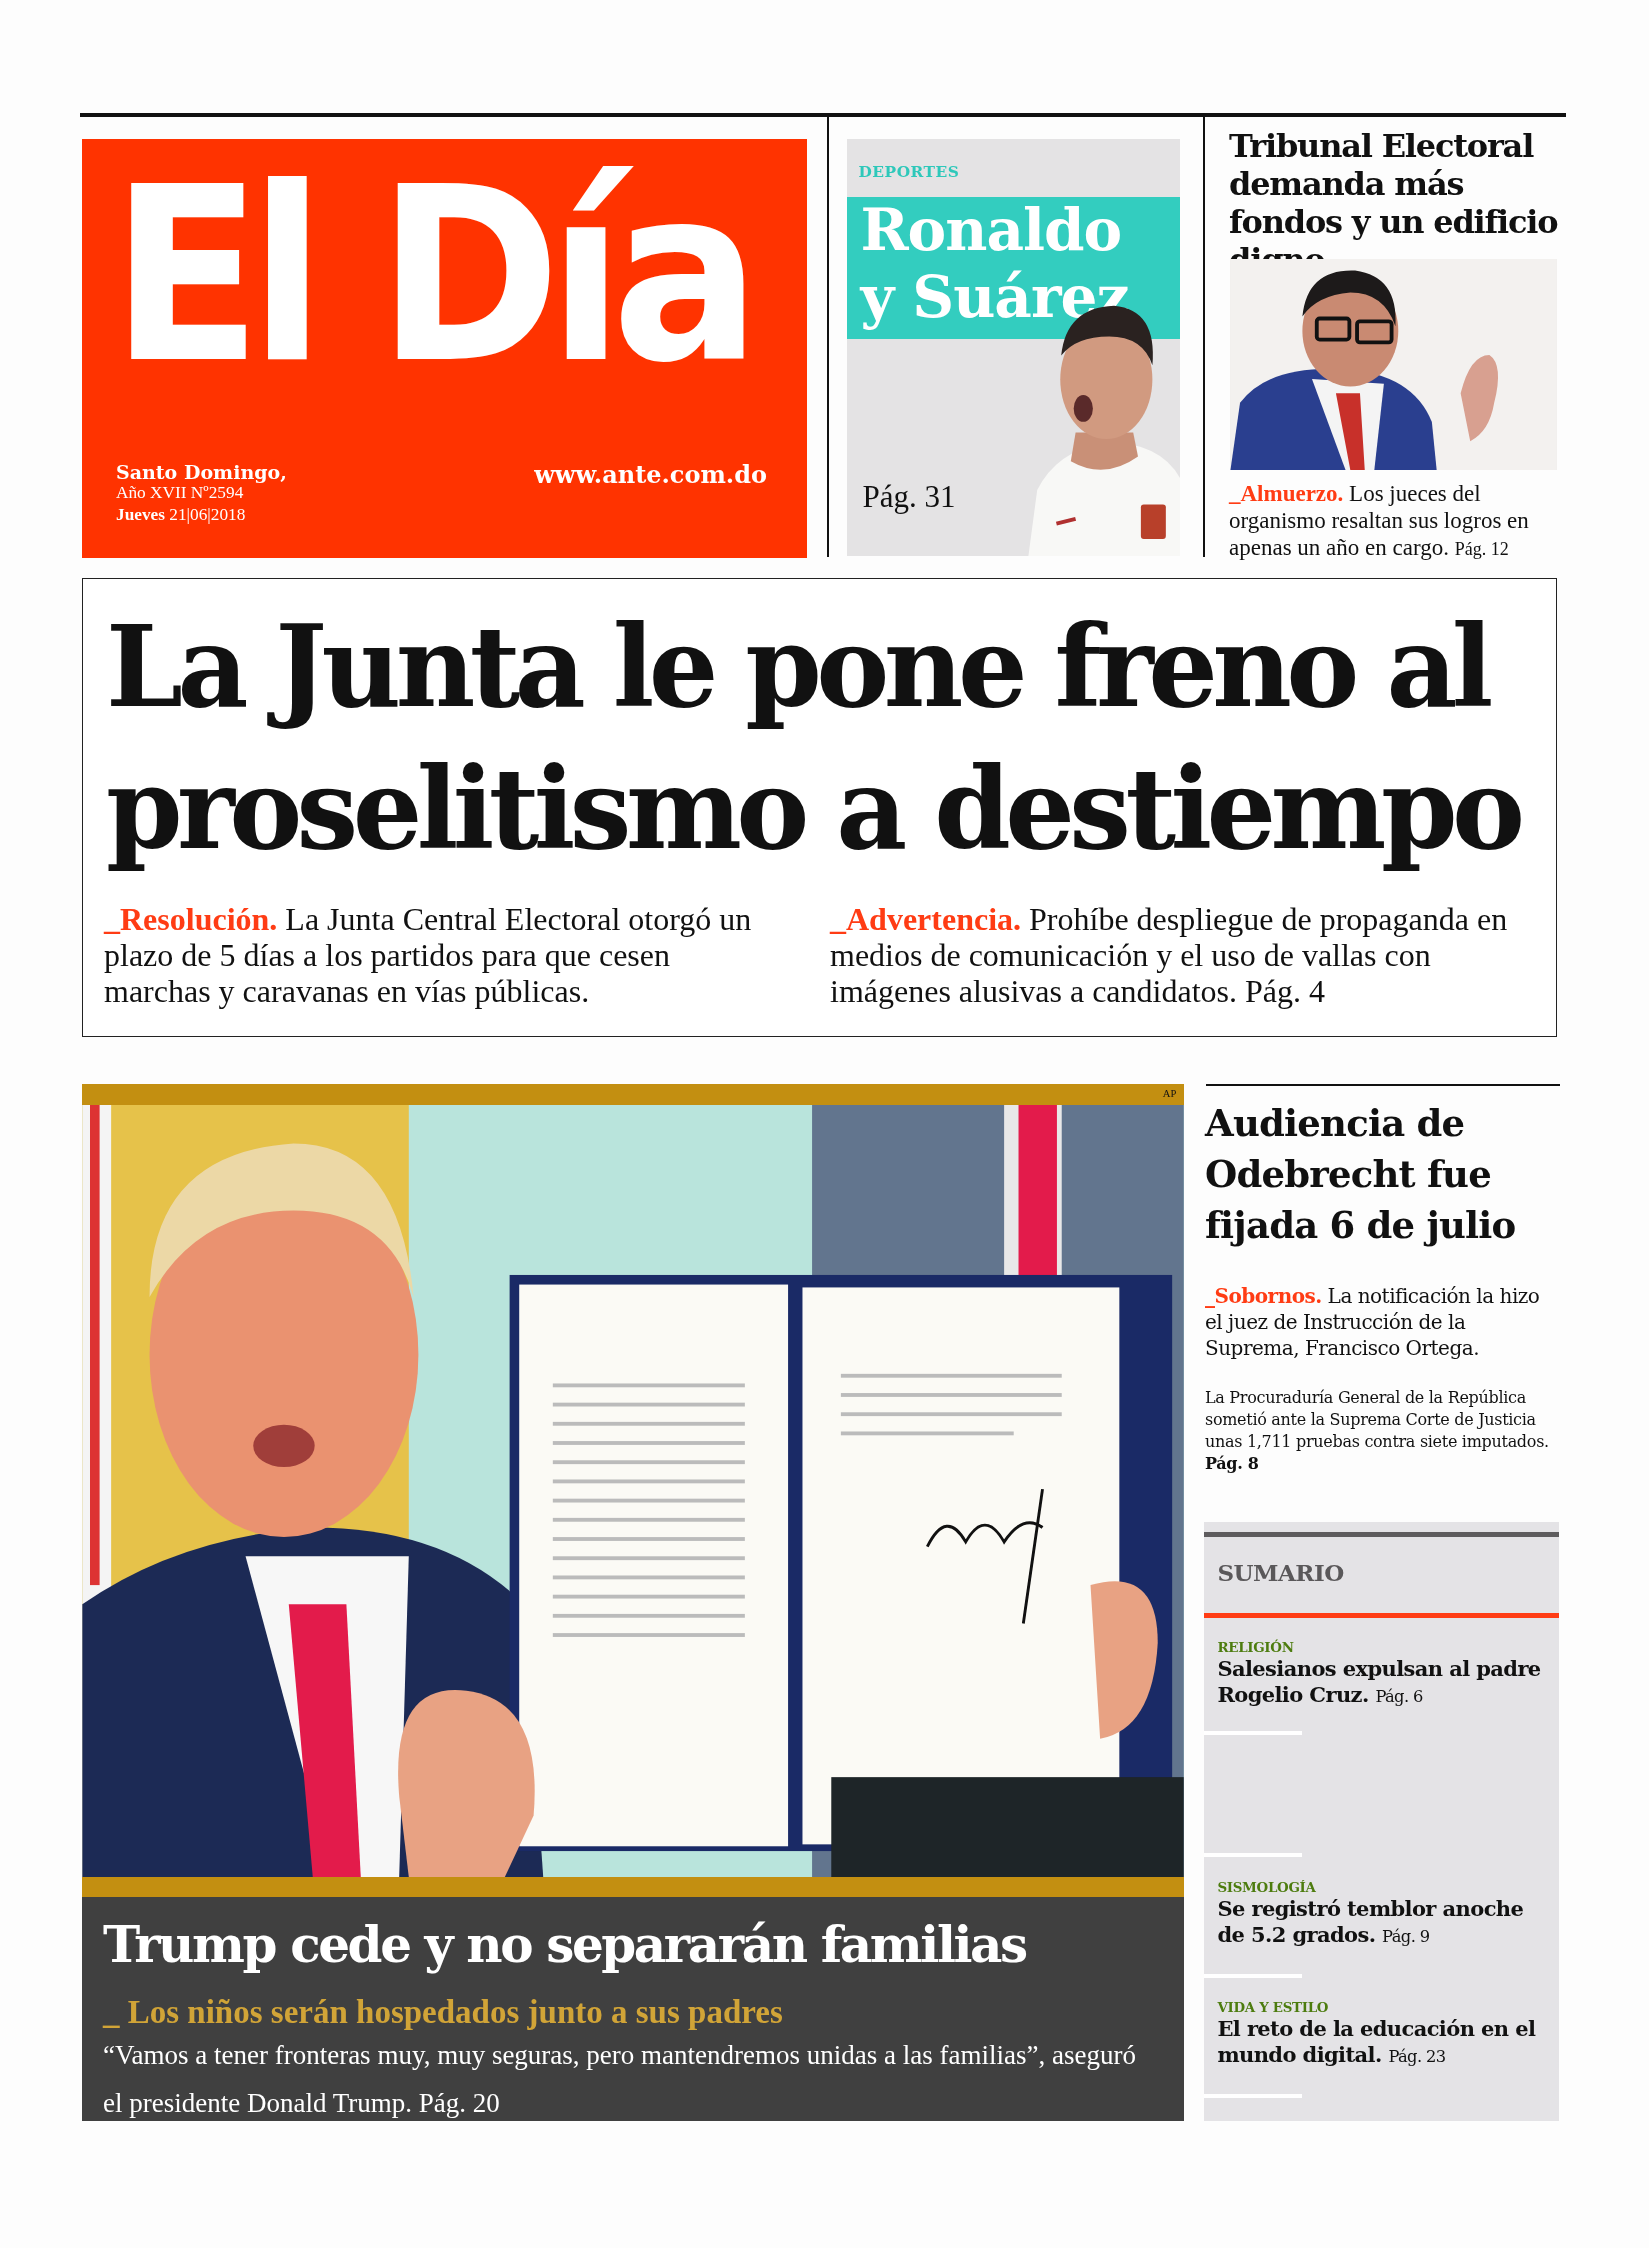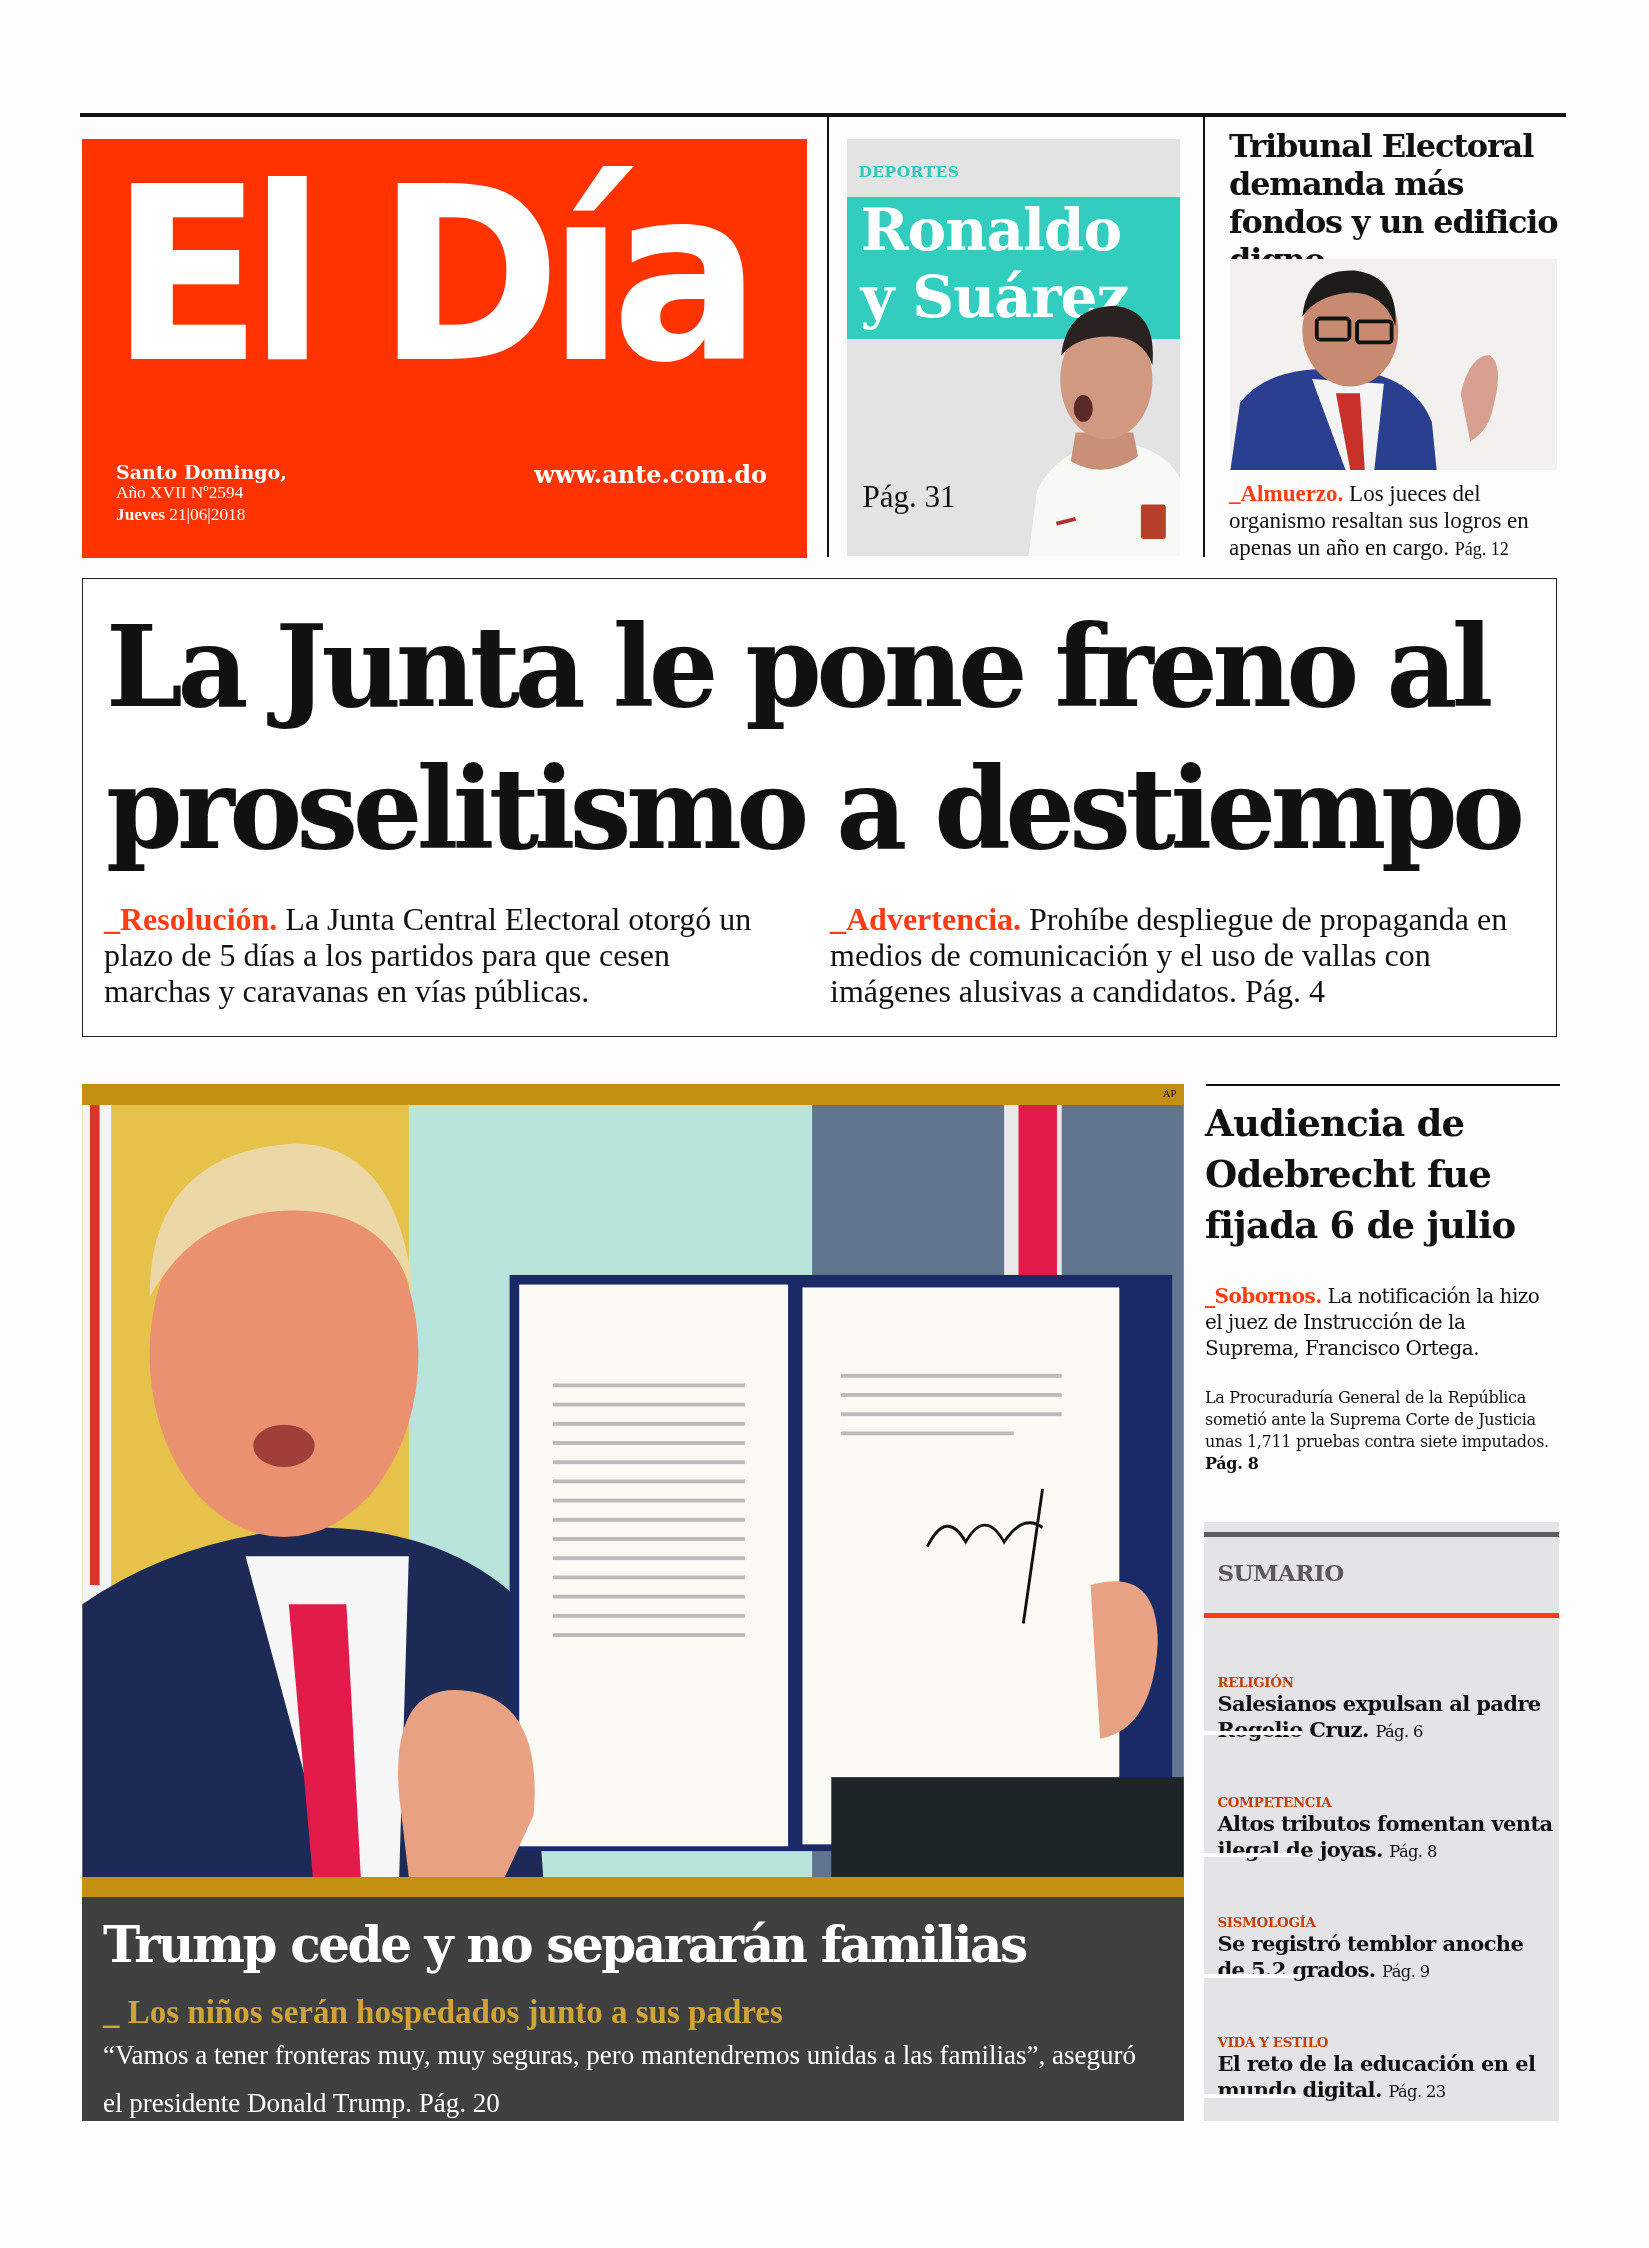--- a/index.html
+++ b/index.html
@@ -48,21 +48,21 @@
   .od-title { left:1205px; top:1098px; width:355px; font-family:"DejaVu Serif", serif; font-weight:bold; font-size:37px; line-height:51px; letter-spacing:-0.8px; }
   .od-lead { left:1205px; top:1283px; width:355px; font-family:"DejaVu Serif", serif; font-size:20px; line-height:26px; letter-spacing:-0.5px; }
   .od-body { left:1205px; top:1387px; width:355px; font-family:"DejaVu Serif", serif; font-size:16px; line-height:22px; letter-spacing:-0.3px; }
   .od-body b { font-weight:bold; }
   
   .sum { left:1204px; top:1522px; width:355px; height:599px; background:#e4e3e6; }
   .sum-topbar { position:absolute; left:0; top:9.6px; width:355px; height:5.8px; background:#5e5c5e; }
   .sum-title { position:absolute; left:13.4px; top:37px; color:#5a585a; font-weight:bold; font-size:23px; font-family:"DejaVu Serif", serif; letter-spacing:-0.5px; }
   .sum-redbar { position:absolute; left:0; top:91px; width:355px; height:4.8px; background:#ff3c14; }
   .sum-item { position:absolute; left:13.4px; width:336px; }
-  .sum-cat { color:#c2410c; font-weight:bold; font-size:13.4px; font-family:"DejaVu Serif", serif; letter-spacing:-0.3px; line-height:17.3px;margin-top:35px; }
+  .sum-cat { color:#4d7c0f; font-weight:bold; font-size:13.4px; font-family:"DejaVu Serif", serif; letter-spacing:-0.3px; line-height:17.3px; }
   .sum-hl { font-weight:bold; font-size:21px; line-height:26px; font-family:"DejaVu Serif", serif; letter-spacing:-0.6px; }
   .sum-pg { font-weight:normal; font-size:16.3px; font-family:"DejaVu Serif", serif; }
   .sum-sep { position:absolute; left:0; width:98px; height:3.8px; background:#fff; }
 </style>
 </head>
 <body>
 
 <div class="abs rule-top"></div>
 <div class="abs vdiv" style="left:827px; top:115px; height:442px;"></div>
 <div class="abs vdiv" style="left:1203px; top:115px; height:442px;"></div>
@@ -199,24 +199,20 @@
   <div class="sum-topbar"></div>
   <div class="sum-title">SUMARIO</div>
   <div class="sum-redbar"></div>
 
   <div class="sum-item" style="top:117px;">
     <div class="sum-cat">RELIGIÓN</div>
     <div class="sum-hl"><span>Salesianos expulsan al padre Rogelio Cruz.</span> <span class="sum-pg">Pág. 6</span></div>
   </div>
   <div class="sum-sep" style="top:209px;"></div>
 
-  <div class="sum-item" style="top:237px;">
-    <div class="sum-cat">COMPETENCIA</div>
-    <div class="sum-hl"><span>Altos tributos fomentan venta ilegal de joyas.</span> <span class="sum-pg">Pág. 8</span></div>
-  </div>
   <div class="sum-sep" style="top:331px;"></div>
 
   <div class="sum-item" style="top:357px;">
     <div class="sum-cat">SISMOLOGÍA</div>
     <div class="sum-hl"><span>Se registró temblor anoche de 5.2 grados.</span> <span class="sum-pg">Pág. 9</span></div>
   </div>
   <div class="sum-sep" style="top:452px;"></div>
 
   <div class="sum-item" style="top:477px;">
     <div class="sum-cat">VIDA Y ESTILO</div>

